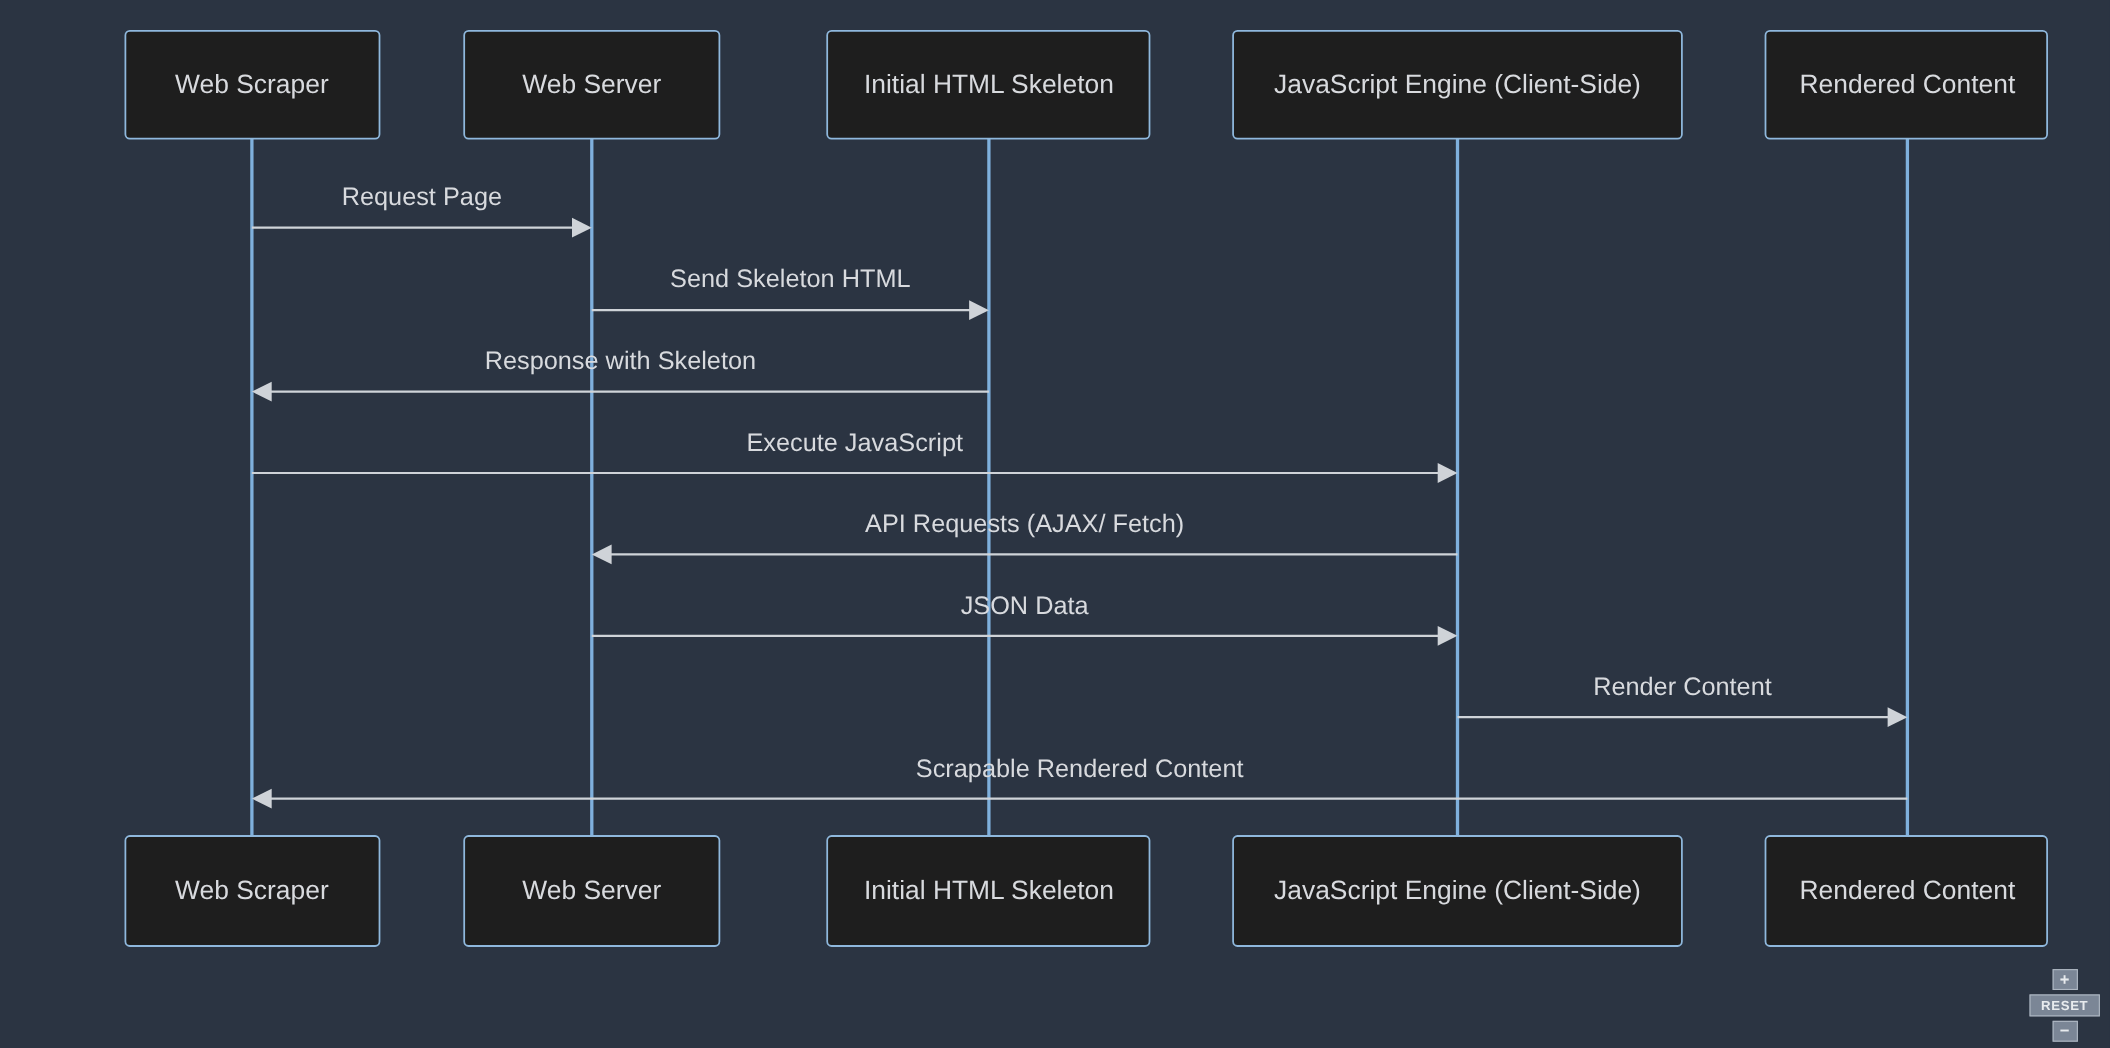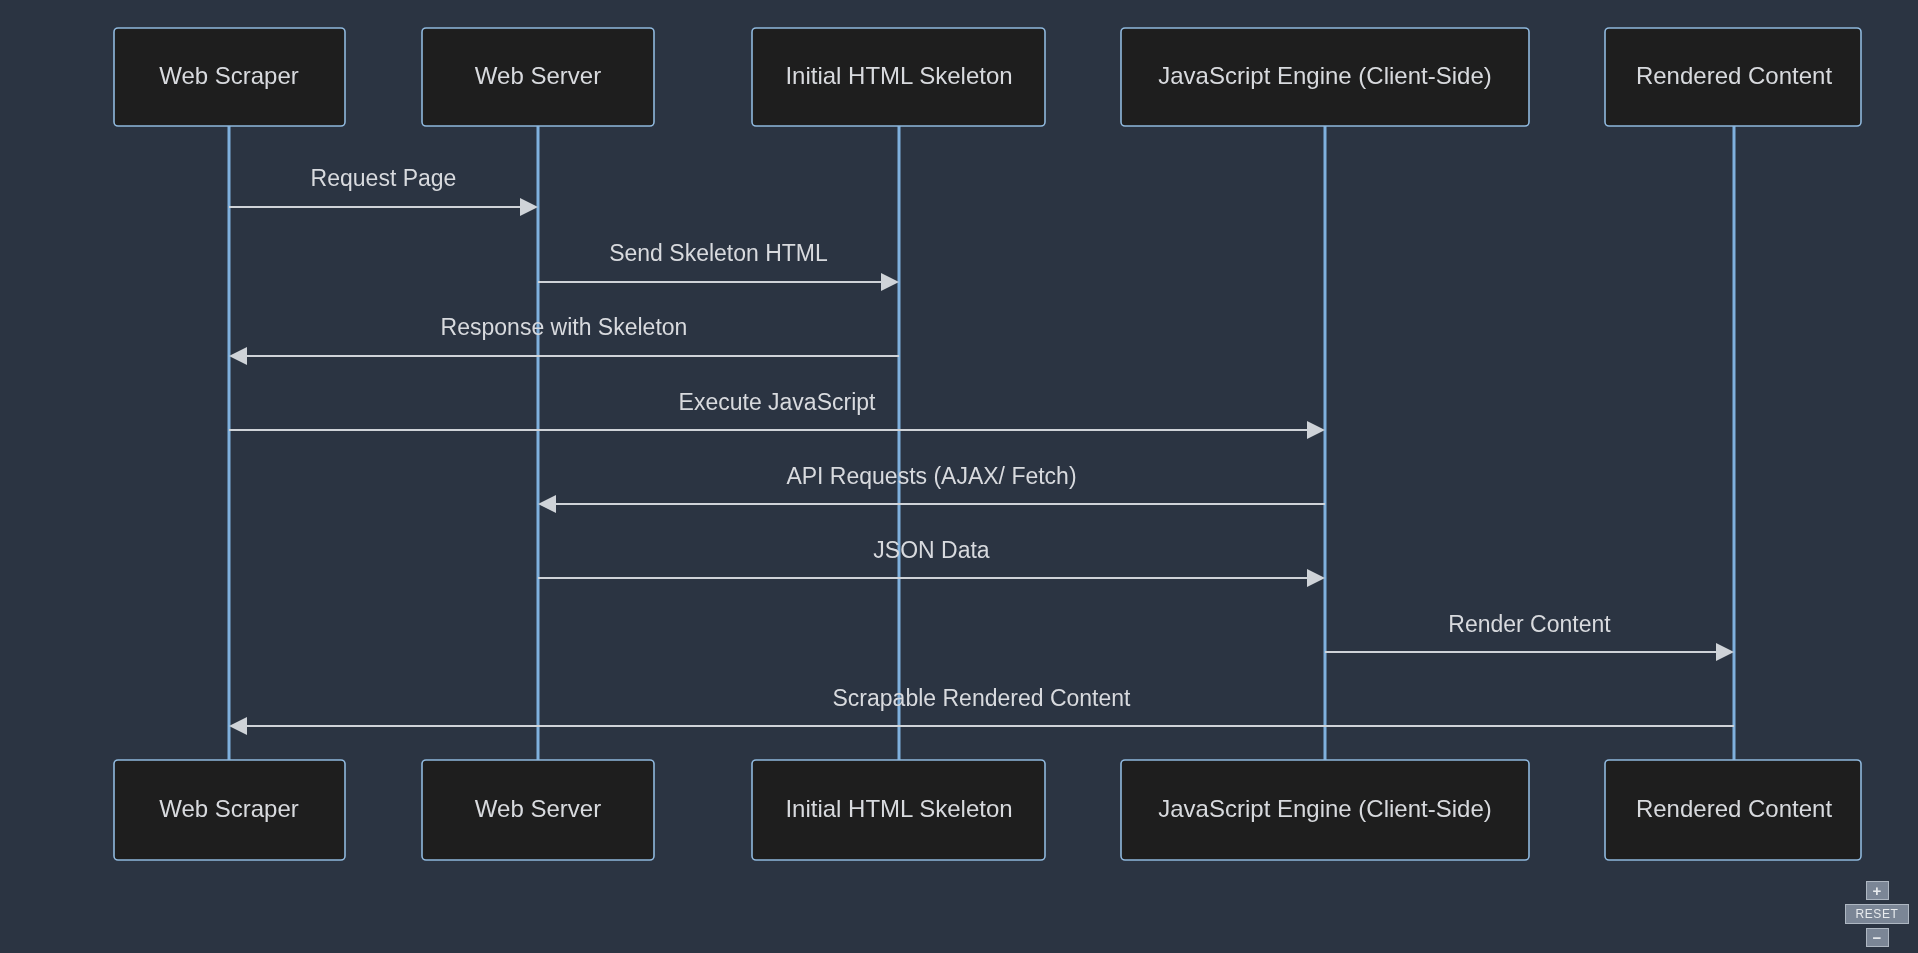--- a/index.html
+++ b/index.html
@@ -96,21 +96,21 @@
     font-weight: bold;
   }
   .zoom-btn.reset {
     width: 62px;
     height: 18px;
     display: flex;
     align-items: center;
     justify-content: center;
     letter-spacing: 0.6px;
     font-size: 12px;
-    font-weight: normal;
+    font-weight: bold;
   }
 </style>
 </head>
 <body>
 
 <div id="diagram-root">
 
   <svg class="seq-canvas" viewBox="0 0 1918 953" xmlns="http://www.w3.org/2000/svg">
     <g id="lifelines-layer">
         <line x1="229" y1="126" x2="229" y2="760" class="lifeline"></line>

